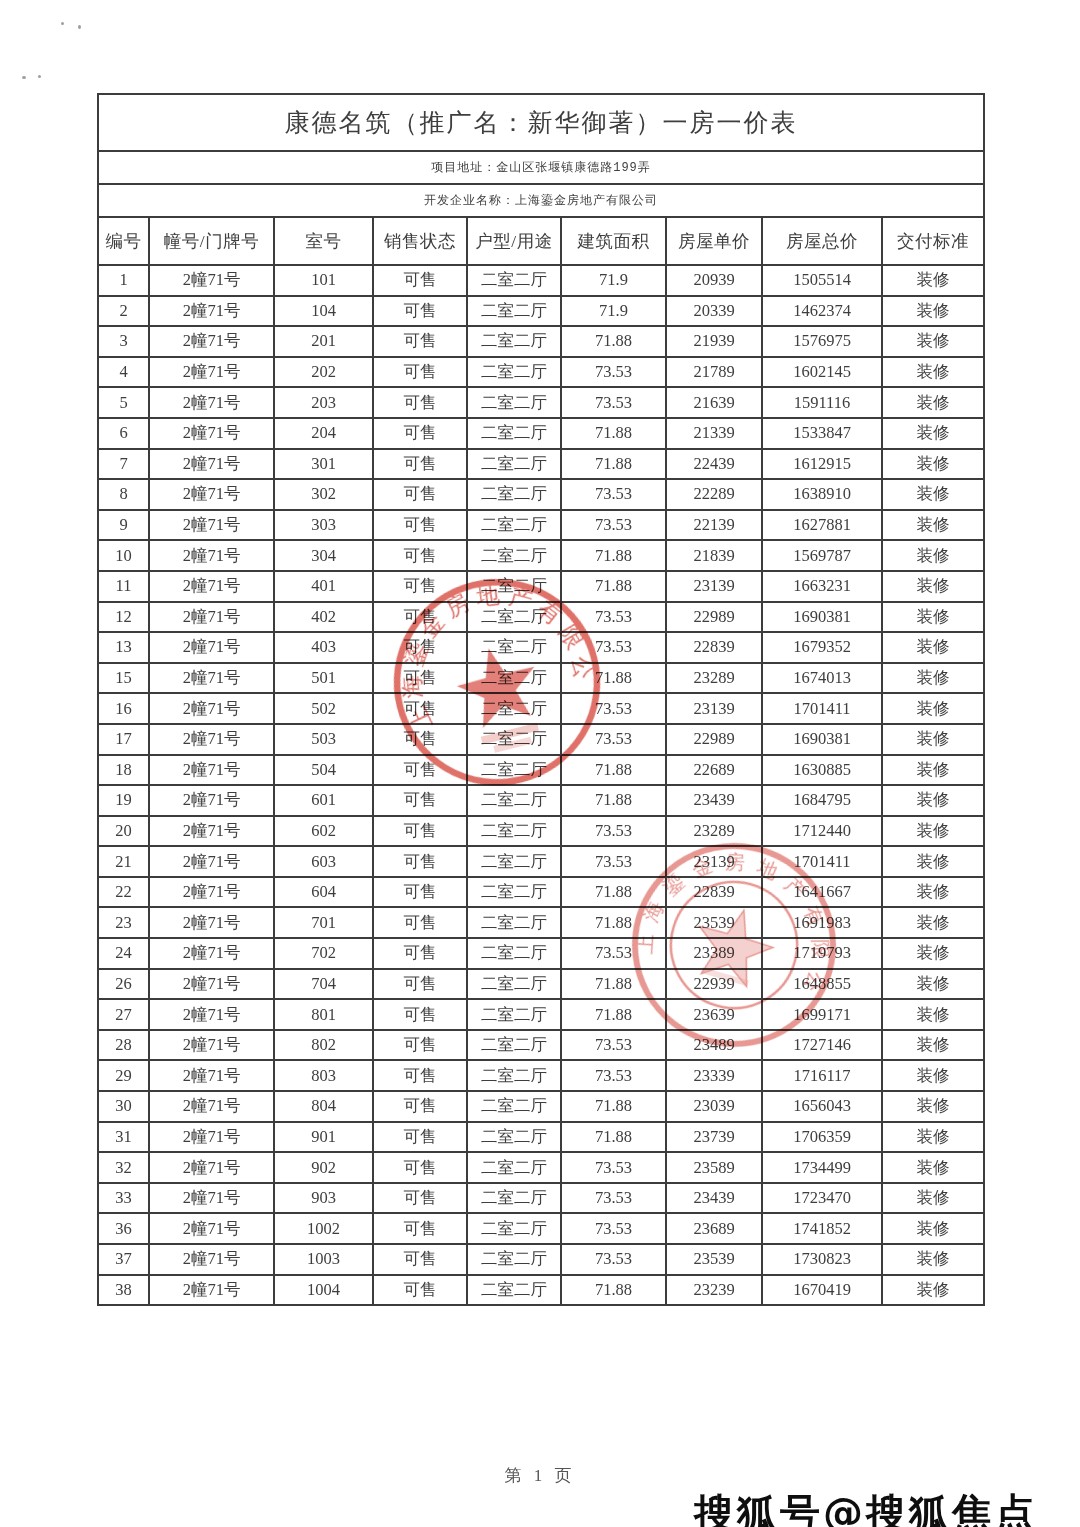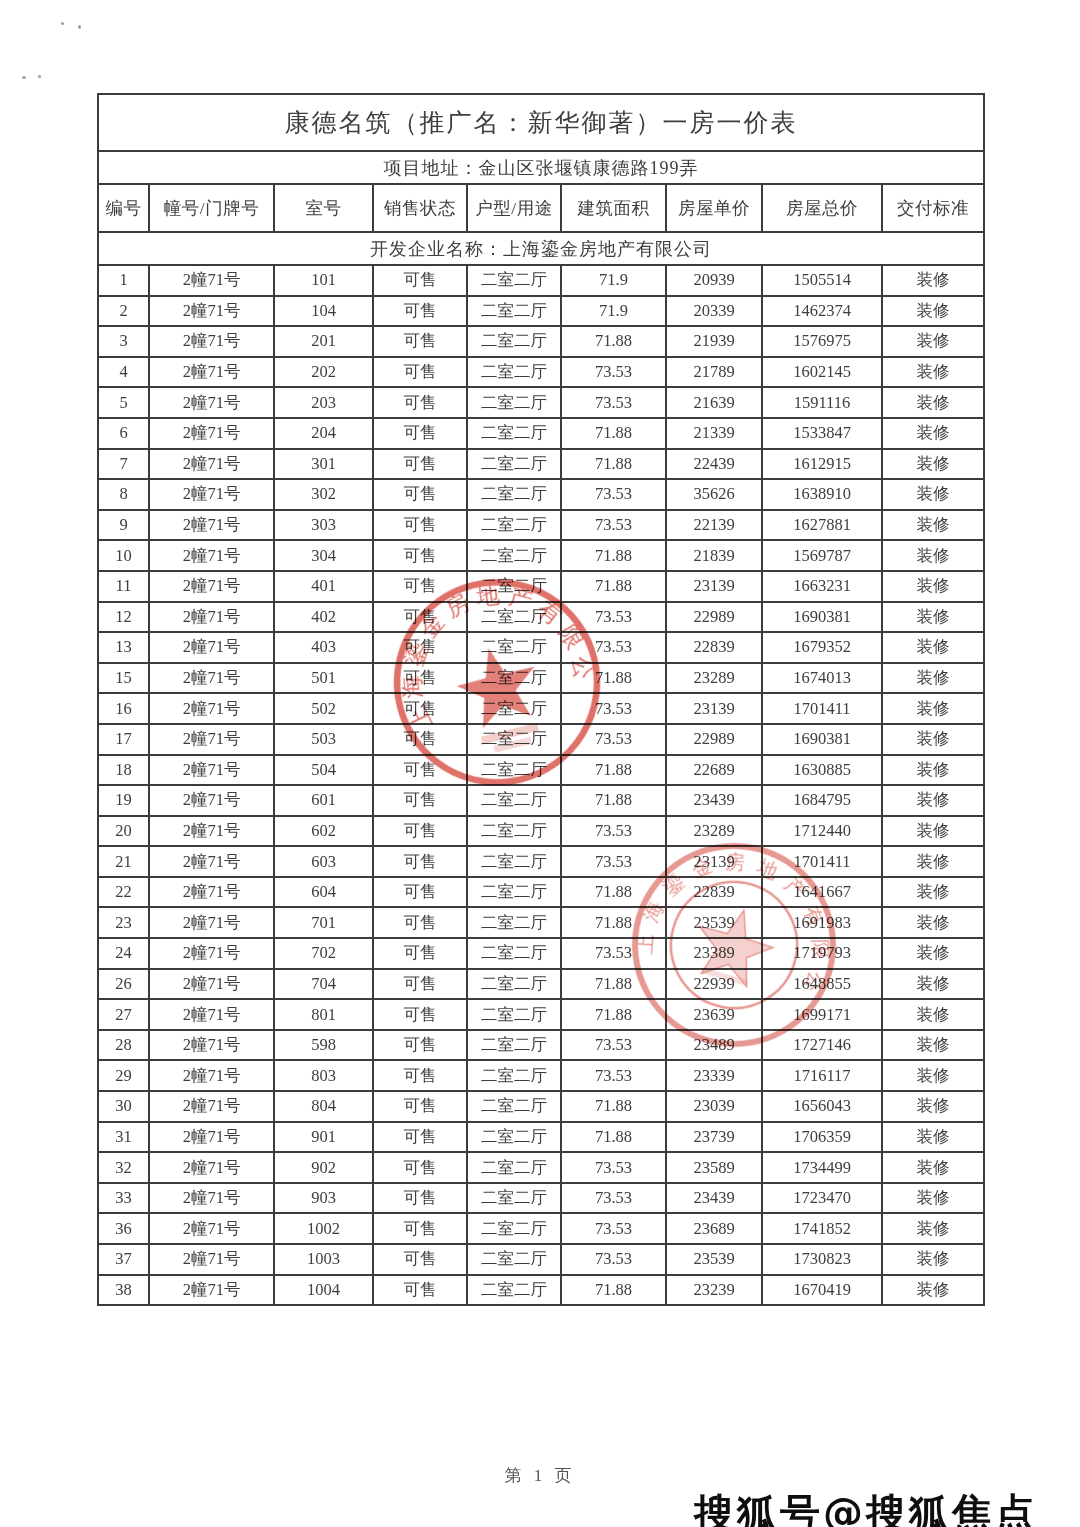--- a/index.html
+++ b/index.html
@@ -14,21 +14,21 @@
     border-collapse:collapse;table-layout:fixed;
     background:#fff;
   }
   table.doc td,table.doc th{
     border:2px solid #3c3c3c;
     text-align:center;vertical-align:middle;
     padding:0;overflow:hidden;white-space:nowrap;
     font-weight:normal;color:#3e3e3e;
   }
   td.t-title{height:55px;font-size:25px;letter-spacing:2px;font-weight:600;}
-  td.t-info{height:31px;font-size:18px;letter-spacing:1px;}
+  td.t-info{height:31px;font-size:12px;letter-spacing:1px;font-family:Liberation Mono, monospace;}
   th.head{height:46px;font-size:17.5px;letter-spacing:0.5px;}
   td.data{height:28.6px;font-size:16.5px;}
   
   .page-footer{
     position:absolute;left:0;top:1464px;width:1080px;text-align:center;
     font-size:17px;letter-spacing:4px;color:#555;
   }
   .watermark{
     position:absolute;left:694px;top:1486px;
     font-family:"DejaVu Sans","Liberation Sans",sans-serif;
@@ -67,34 +67,34 @@
         <col style="width:120px">
         <col style="width:102px">
     </colgroup>
     <tbody>
       <tr>
         <td class="t-title" colspan="9">康德名筑（推广名：新华御著）一房一价表</td>
       </tr>
       <tr>
         <td class="t-info" colspan="9">项目地址：金山区张堰镇康德路199弄</td>
       </tr>
+      <tr>
+        <td class="t-info" colspan="9">开发企业名称：上海鎏金房地产有限公司</td>
+      </tr>
       <tr id="header-row">
           <th class="head">编号</th>
           <th class="head">幢号/门牌号</th>
           <th class="head">室号</th>
           <th class="head">销售状态</th>
           <th class="head">户型/用途</th>
           <th class="head">建筑面积</th>
           <th class="head">房屋单价</th>
           <th class="head">房屋总价</th>
           <th class="head">交付标准</th>
         </tr>
-      <tr>
-        <td class="t-info" colspan="9">开发企业名称：上海鎏金房地产有限公司</td>
-      </tr>
     </tbody>
     <tbody id="table-body">
         <tr>
           <td class="data">1</td>
           <td class="data">2幢71号</td>
           <td class="data">101</td>
           <td class="data">可售</td>
           <td class="data">二室二厅</td>
           <td class="data">71.9</td>
           <td class="data">20939</td>
@@ -167,21 +167,21 @@
           <td class="data">1612915</td>
           <td class="data">装修</td>
         </tr>
         <tr>
           <td class="data">8</td>
           <td class="data">2幢71号</td>
           <td class="data">302</td>
           <td class="data">可售</td>
           <td class="data">二室二厅</td>
           <td class="data">73.53</td>
-          <td class="data">35626</td>
+          <td class="data">22289</td>
           <td class="data">1638910</td>
           <td class="data">装修</td>
         </tr>
         <tr>
           <td class="data">9</td>
           <td class="data">2幢71号</td>
           <td class="data">303</td>
           <td class="data">可售</td>
           <td class="data">二室二厅</td>
           <td class="data">73.53</td>
@@ -361,21 +361,21 @@
           <td class="data">可售</td>
           <td class="data">二室二厅</td>
           <td class="data">71.88</td>
           <td class="data">23639</td>
           <td class="data">1699171</td>
           <td class="data">装修</td>
         </tr>
         <tr>
           <td class="data">28</td>
           <td class="data">2幢71号</td>
-          <td class="data">598</td>
+          <td class="data">802</td>
           <td class="data">可售</td>
           <td class="data">二室二厅</td>
           <td class="data">73.53</td>
           <td class="data">23489</td>
           <td class="data">1727146</td>
           <td class="data">装修</td>
         </tr>
         <tr>
           <td class="data">29</td>
           <td class="data">2幢71号</td>

